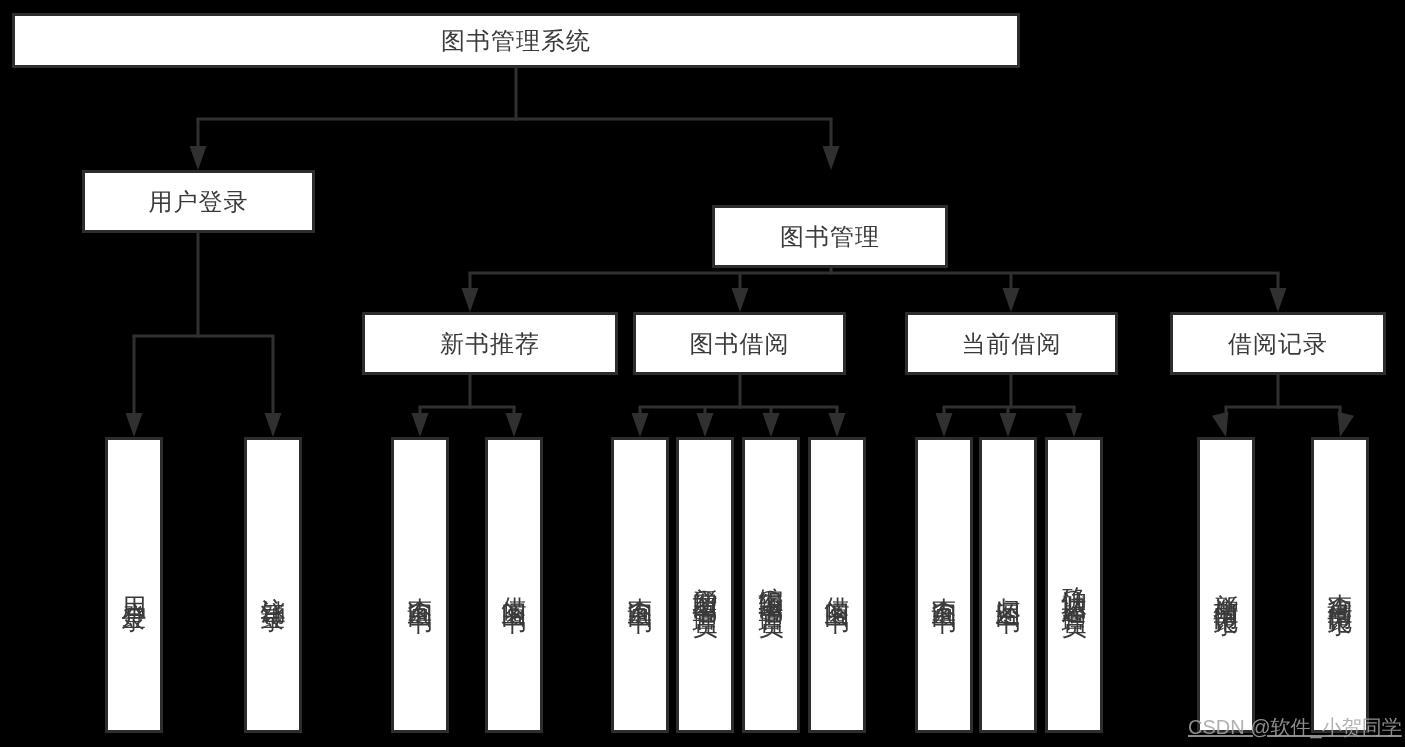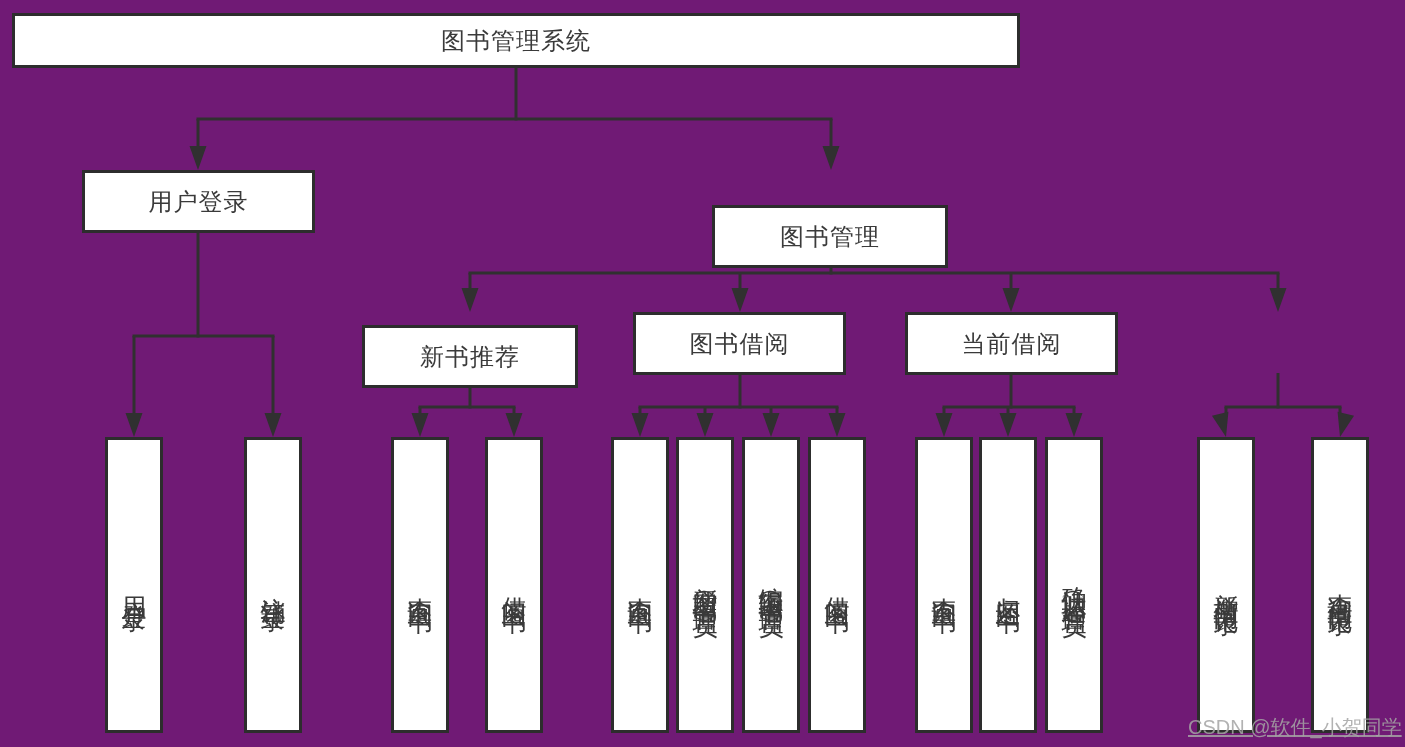--- a/index.html
+++ b/index.html
@@ -1,20 +1,20 @@
 <!DOCTYPE html>
 <html><head>
 <meta charset="utf-8">
 <style>
   html, body { margin:0; padding:0; background:#ffffff; }
   .canvas {
     position: relative;
     width: 1405px;
     height: 747px;
-    background: #701a75;
+    background: #000000;
     overflow: hidden;
     font-family: "Liberation Sans", "DejaVu Sans", sans-serif;
   }
   .connectors { position:absolute; left:0; top:0; z-index:0; }
   .hbox {
     position: absolute;
     box-sizing: border-box;
     border: 3px solid #2d2d2d;
     background: #ffffff;
     display: flex;
@@ -136,29 +136,32 @@
     <span>图书管理系统</span>
   </div>
 
   <div class="hbox" style="left:82px; top:170px; width:233px; height:63px;">
     <span>用户登录</span>
   </div>
   <div class="hbox" style="left:712px; top:170px; width:236px; height:63px;margin-top:35px;">
     <span>图书管理</span>
   </div>
 
-  <div class="hbox" style="left:362px; top:312px; width:216px; height:63px;margin-top:13px;">
+  <div class="hbox" style="left:362px; top:312px; width:256px; height:63px;">
     <span>新书推荐</span>
   </div>
   <div class="hbox" style="left:633px; top:312px; width:213px; height:63px;">
     <span>图书借阅</span>
   </div>
   <div class="hbox" style="left:905px; top:312px; width:213px; height:63px;">
     <span>当前借阅</span>
   </div>
+  <div class="hbox" style="left:1170px; top:312px; width:216px; height:63px;">
+    <span>借阅记录</span>
+  </div>
 
   <div class="vbox" style="left:105px;">
     <span>用户登录</span>
   </div>
   <div class="vbox" style="left:244px;">
     <span>注销登录</span>
   </div>
 
   <div class="vbox" style="left:391px;">
     <span>查询图书</span>

